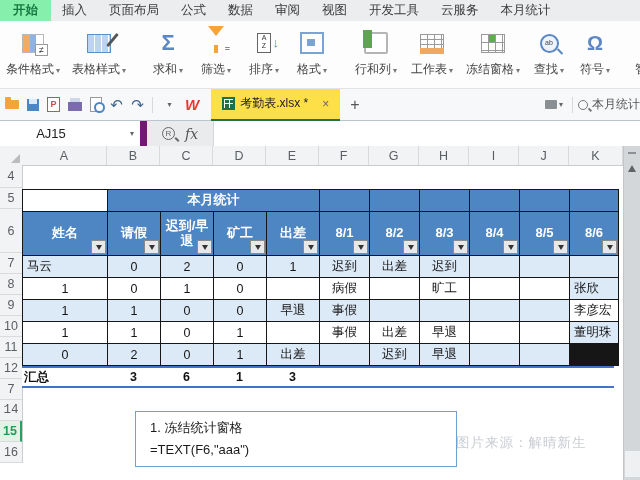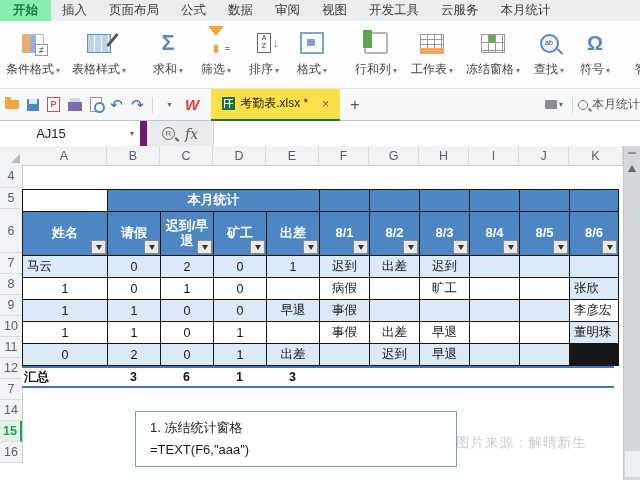--- a/index.html
+++ b/index.html
@@ -336,21 +336,21 @@
         <div class="rowhead" style="height: 23px;">4</div>
         <div class="rowhead" style="height: 21px;">5</div>
         <div class="rowhead" style="height: 44px;">6</div>
         <div class="rowhead" style="height: 21px;">7</div>
         <div class="rowhead" style="height: 21px;">8</div>
         <div class="rowhead" style="height: 21px;">9</div>
         <div class="rowhead" style="height: 21px;">10</div>
         <div class="rowhead" style="height: 21px;">11</div>
         <div class="rowhead" style="height: 21px;">12</div>
         <div class="rowhead" style="height: 21px;">7</div>
-        <div class="rowhead" style="height: 21px;">14</div>
+        <div class="rowhead" style="height: 21px; font-family: Liberation Mono, monospace;">14</div>
         <div class="rowhead active" style="height: 21px;">15</div>
         <div class="rowhead" style="height: 21px;">16</div>
       </div>
 
     <div id="tbl">
         <div class="cell"></div>
         <div class="cell hd merge">本月统计</div>
         <div class="cell hd"></div>
         <div class="cell hd"></div>
         <div class="cell hd"></div>

